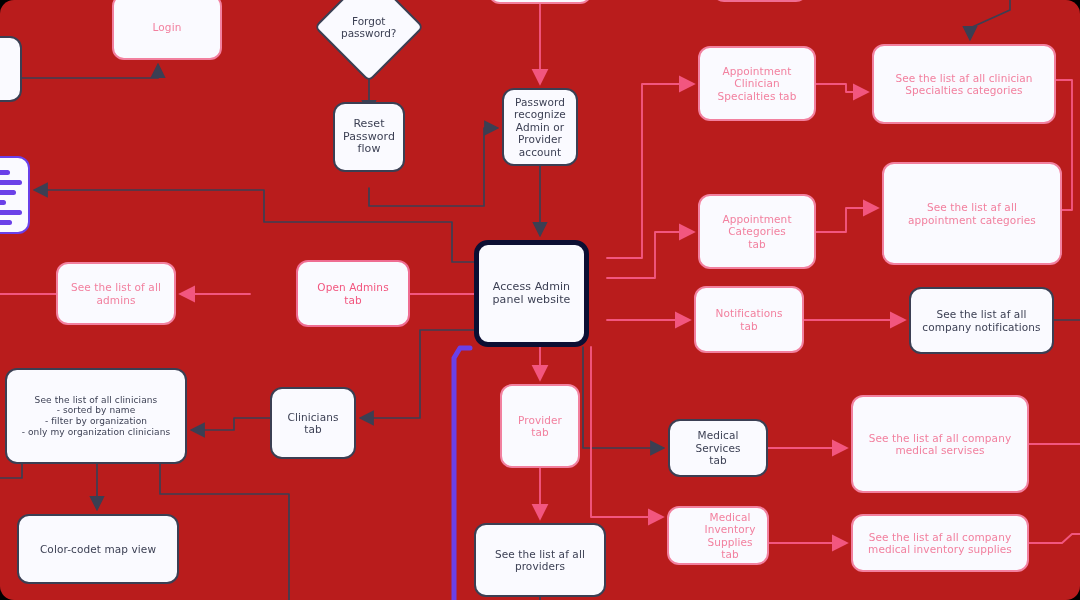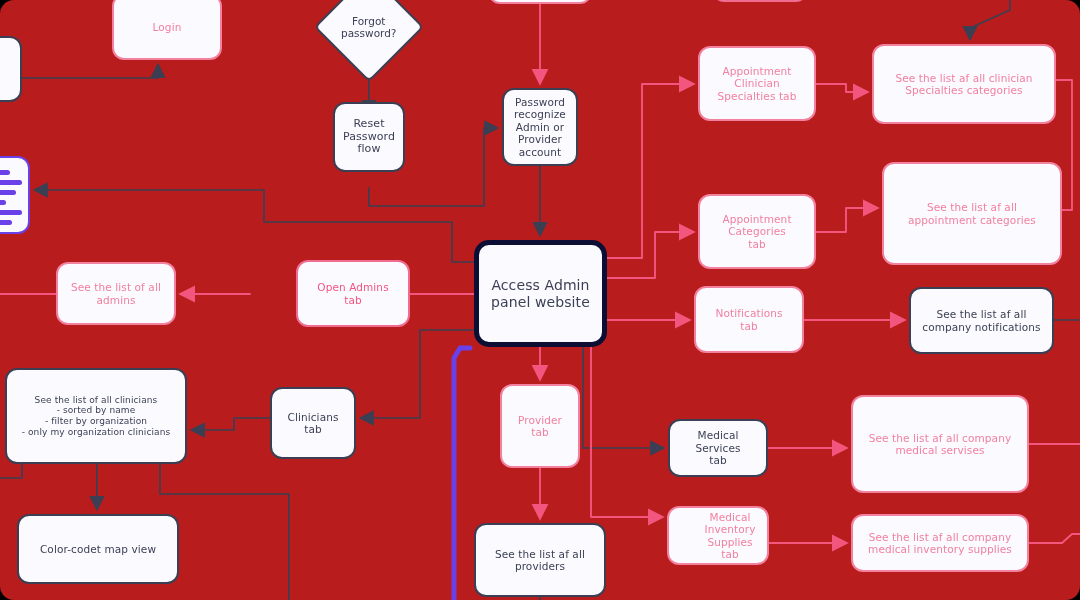--- a/index.html
+++ b/index.html
@@ -170,21 +170,21 @@
         <div class="node v-pinkstrong" style="left: 712px; top: -34px; width: 96px; height: 36px; font-size: 10.5px;">
           <span class="lbl"></span>
         </div>
         <div class="node v-dark" style="left: 502px; top: 88px; width: 76px; height: 78px; font-size: 10.5px;">
           <span class="lbl">Password
 recognize
 Admin or
 Provider
 account</span>
         </div>
-        <div class="node v-sel" style="left: 474px; top: 240px; width: 133px; height: 107px; font-size: 14px; border-radius: 15px;">
+        <div class="node v-sel" style="left: 474px; top: 240px; width: 115px; height: 107px; font-size: 11px;">
           <span class="lbl">Access Admin
 panel website</span>
         </div>
         <div class="node v-pinkstrong" style="left: 250px; top: 260px; width: 114px; height: 67px; font-size: 10.5px; margin-left: 46px;">
           <span class="lbl">Open Admins
 tab</span>
         </div>
         <div class="node v-pink" style="left: 56px; top: 262px; width: 120px; height: 63px; font-size: 10.5px;">
           <span class="lbl">See the list of all
 admins</span>

